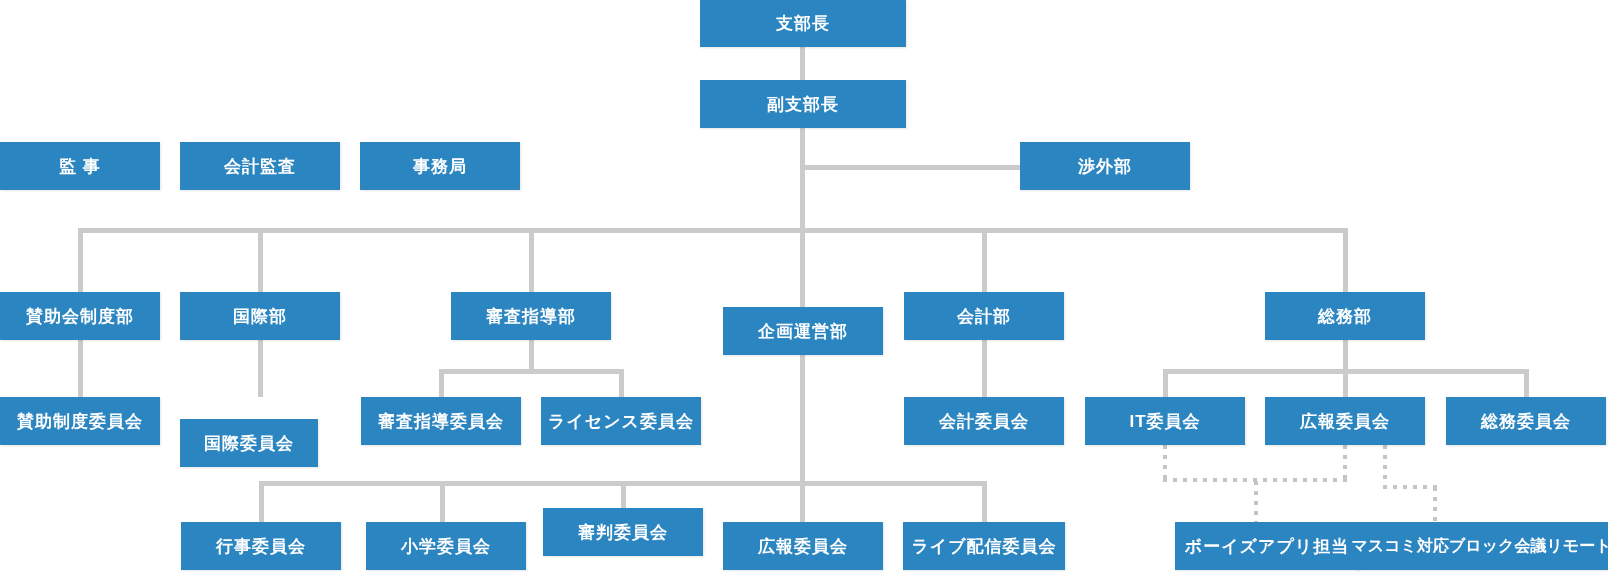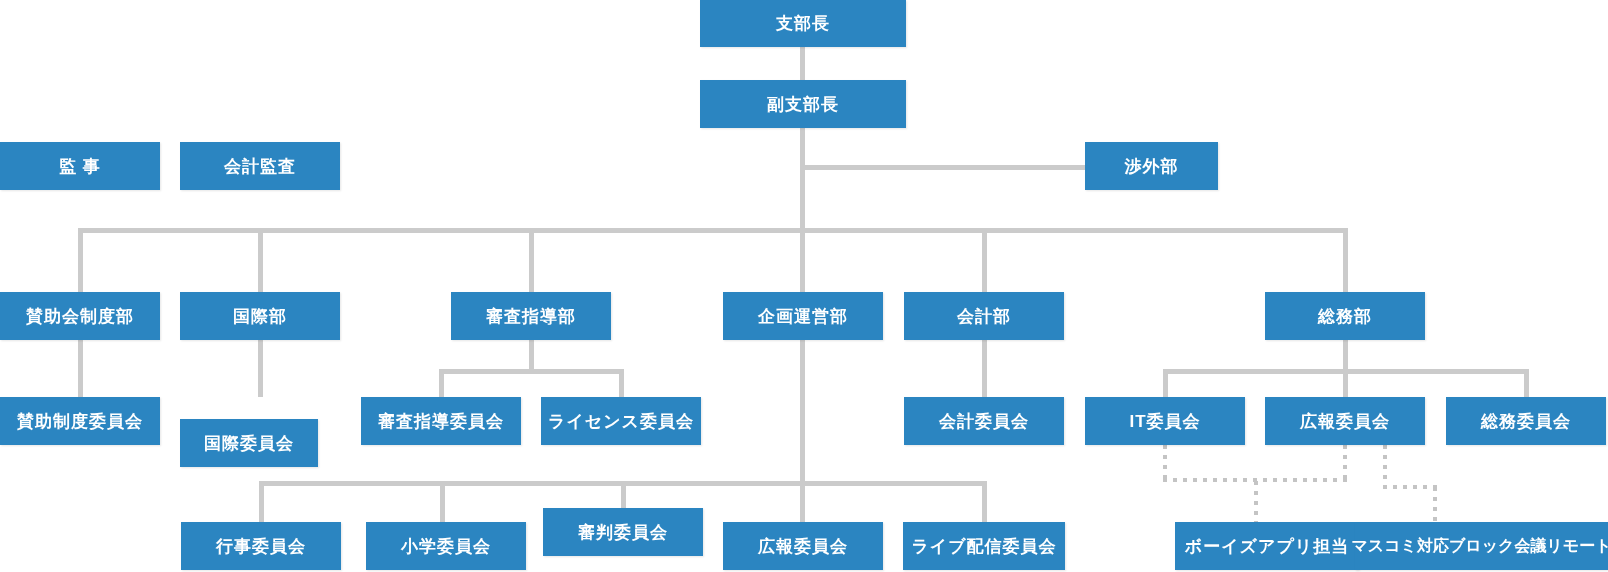--- a/index.html
+++ b/index.html
@@ -69,26 +69,27 @@
   <div class="dline-v" style="left:1343px;top:445px;height:36px"></div>
   <div class="dline-v" style="left:1383px;top:445px;height:43px"></div>
   <div class="dline-h" style="left:1383px;top:485px;width:54px"></div>
   <div class="dline-v" style="left:1433px;top:487px;height:35px"></div>
 
   <div class="node" style="left:700px;top:80px;width:206px">副支部長</div>
   <div class="node" style="left:700px;top:0;width:206px;height:47px">支部長</div>
 
   <div class="node" style="left:0;top:142px;width:160px">監 事</div>
   <div class="node" style="left:180px;top:142px;width:160px">会計監査</div>
-  <div class="node" style="left:1085px;top:142px;width:133px">渉外部</div>
+  <div class="node" style="left:360px;top:142px;width:160px">事務局</div>
+  <div class="node" style="left:1020px;top:142px;width:170px">渉外部</div>
 
   <div class="node" style="left:0;top:292px;width:160px">賛助会制度部</div>
   <div class="node" style="left:180px;top:292px;width:160px">国際部</div>
   <div class="node" style="left:451px;top:292px;width:160px">審査指導部</div>
-  <div class="node" style="left:723px;top:292px;width:160px">企画運営部</div>
+  <div class="node" style="left:723px;top:307px;width:160px">企画運営部</div>
   <div class="node" style="left:1265px;top:292px;width:160px">総務部</div>
   <div class="node" style="left:904px;top:292px;width:160px">会計部</div>
 
   <div class="node" style="left:0;top:397px;width:160px">賛助制度委員会</div>
   <div class="node" style="left:180px;top:419px;width:138px">国際委員会</div>
   <div class="node" style="left:361px;top:397px;width:160px">審査指導委員会</div>
   <div class="node" style="left:541px;top:397px;width:160px">ライセンス委員会</div>
   <div class="node" style="left:904px;top:397px;width:160px">会計委員会</div>
   <div class="node" style="left:1085px;top:397px;width:160px">IT委員会</div>
   <div class="node" style="left:1265px;top:397px;width:160px">広報委員会</div>

